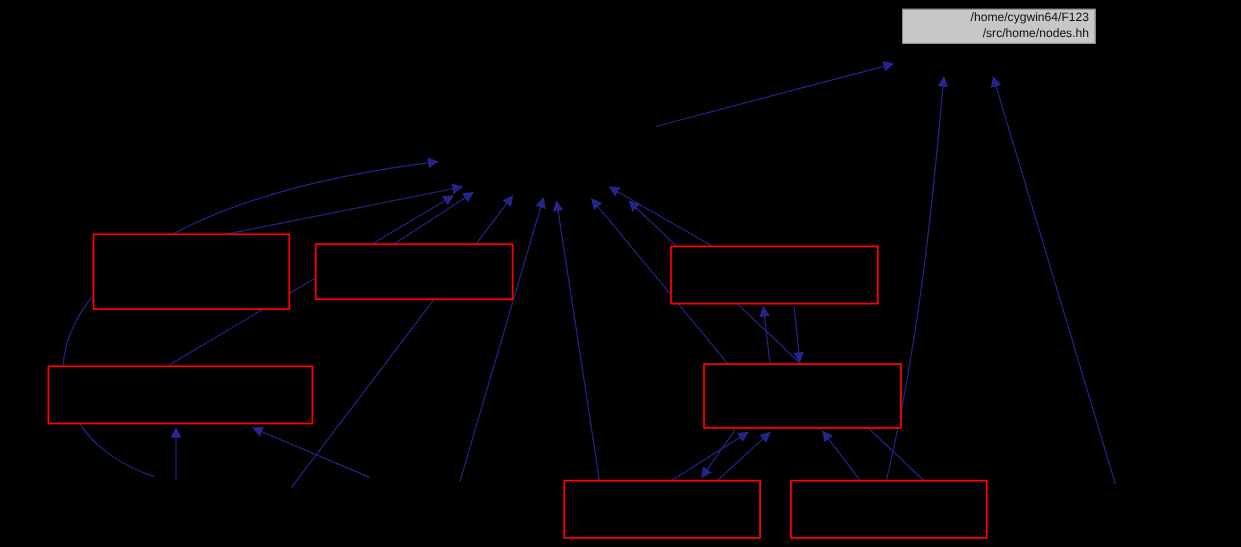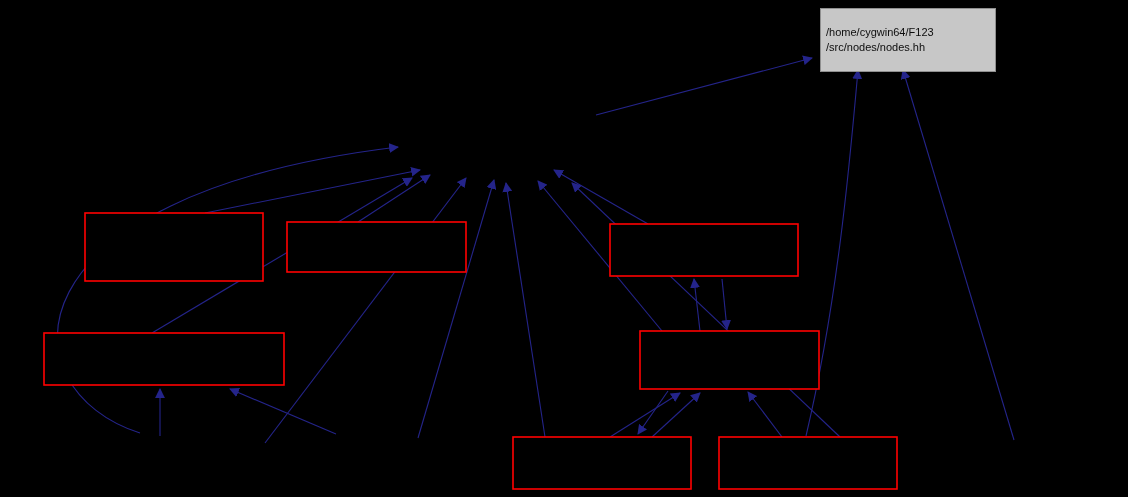--- a/index.html
+++ b/index.html
@@ -26,22 +26,22 @@
   .root-node {
     position: absolute;
     left: 820px;
     top: 8px;
     width: 164px;
     background: #c7c7c7;
     border: 1px solid #8f8f8f;
     color: #0d0d0d;
     font-size: 11px;
     line-height: 1.35;
-    text-align: left;
-    padding: 16px 5px;
+    text-align: right;
+    padding: 0 5px;
   }
   .root-node div {
     white-space: nowrap;
   }
 </style>
 </head>
 <body>
 
 <div id="graph-wrap">
 
@@ -80,16 +80,16 @@
         <rect x="610" y="224" width="188" height="52" fill="#000000" stroke="#ff0000" stroke-width="1.6"></rect>
         <rect x="44" y="333" width="240" height="52" fill="#000000" stroke="#ff0000" stroke-width="1.6"></rect>
         <rect x="640" y="331" width="179" height="58" fill="#000000" stroke="#ff0000" stroke-width="1.6"></rect>
         <rect x="513" y="437" width="178" height="52" fill="#000000" stroke="#ff0000" stroke-width="1.6"></rect>
         <rect x="719" y="437" width="178" height="52" fill="#000000" stroke="#ff0000" stroke-width="1.6"></rect>
       </g>
   </svg>
 
   <div class="root-node">
     <div>/home/cygwin64/F123</div>
-    <div>/src/nodes/nodes.hh</div>
+    <div>/src/home/nodes.hh</div>
   </div>
 
 </div>
 
 </body></html>

